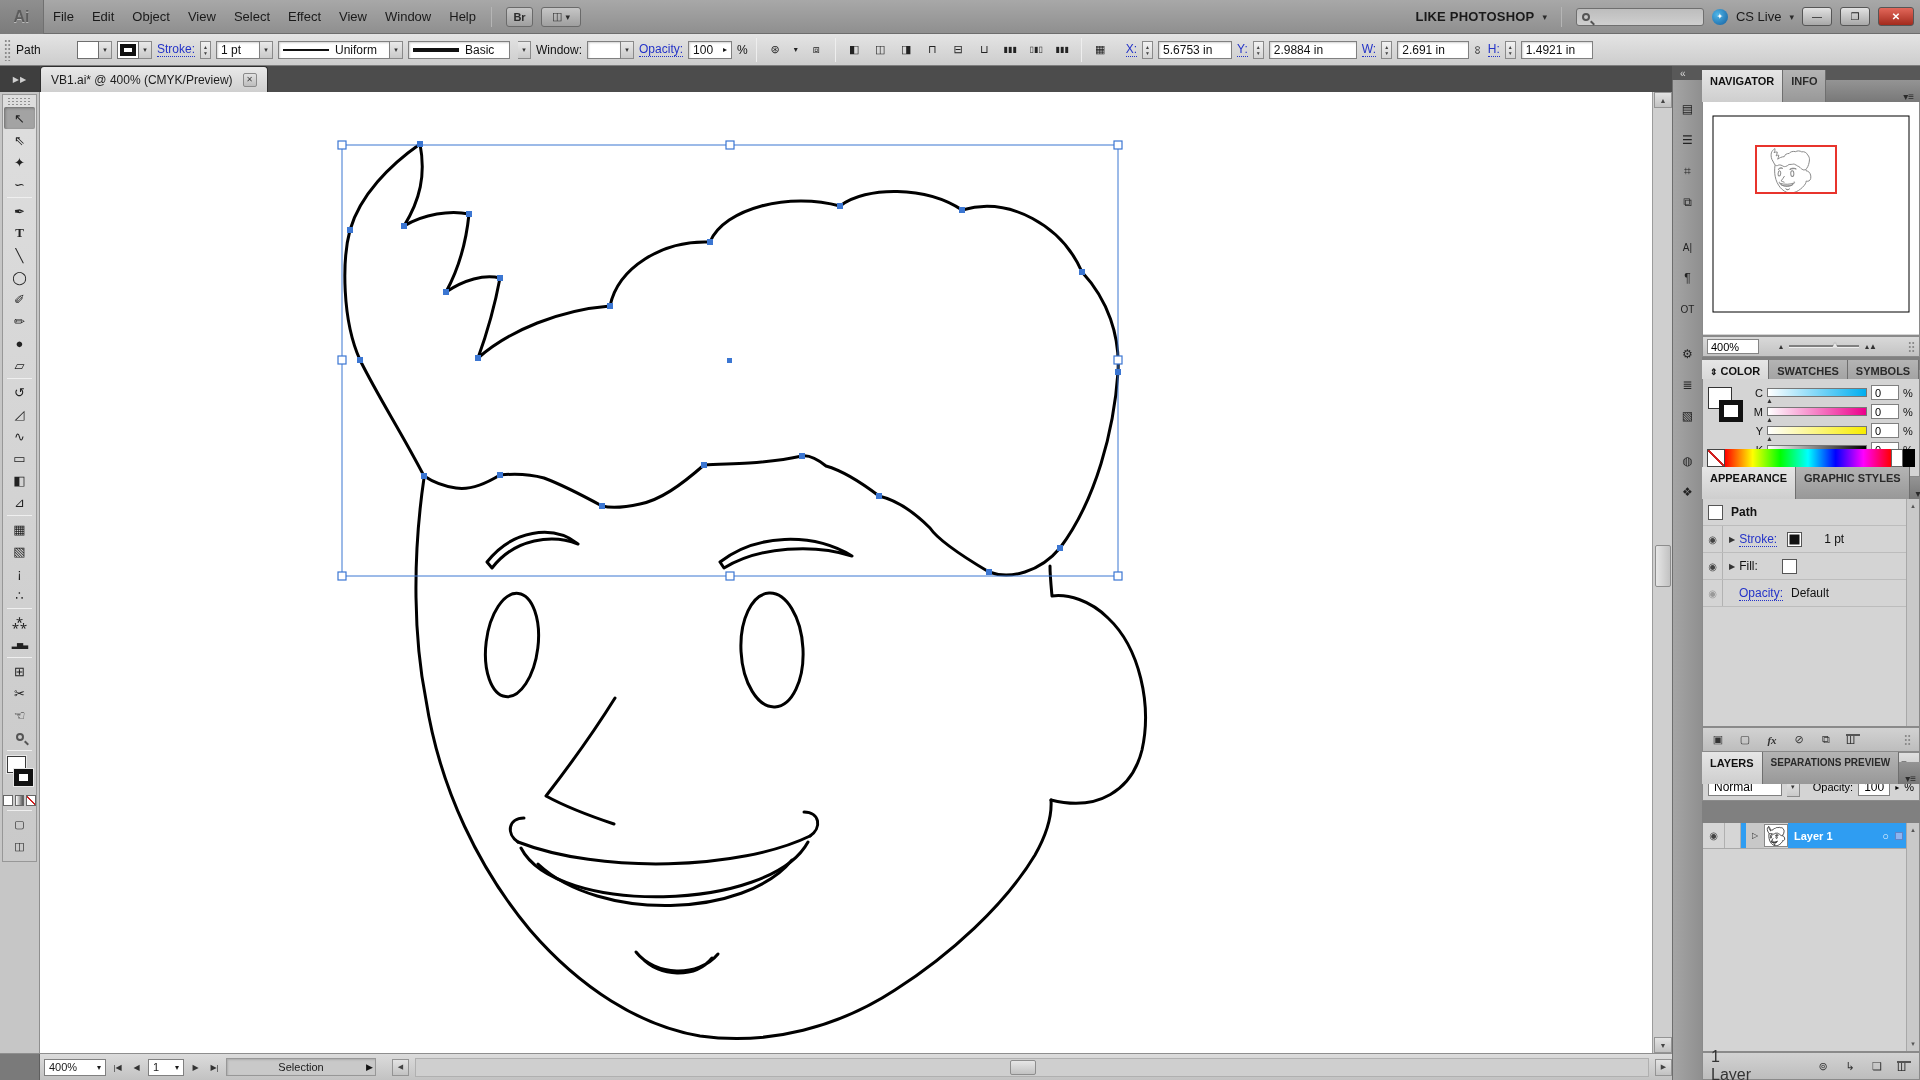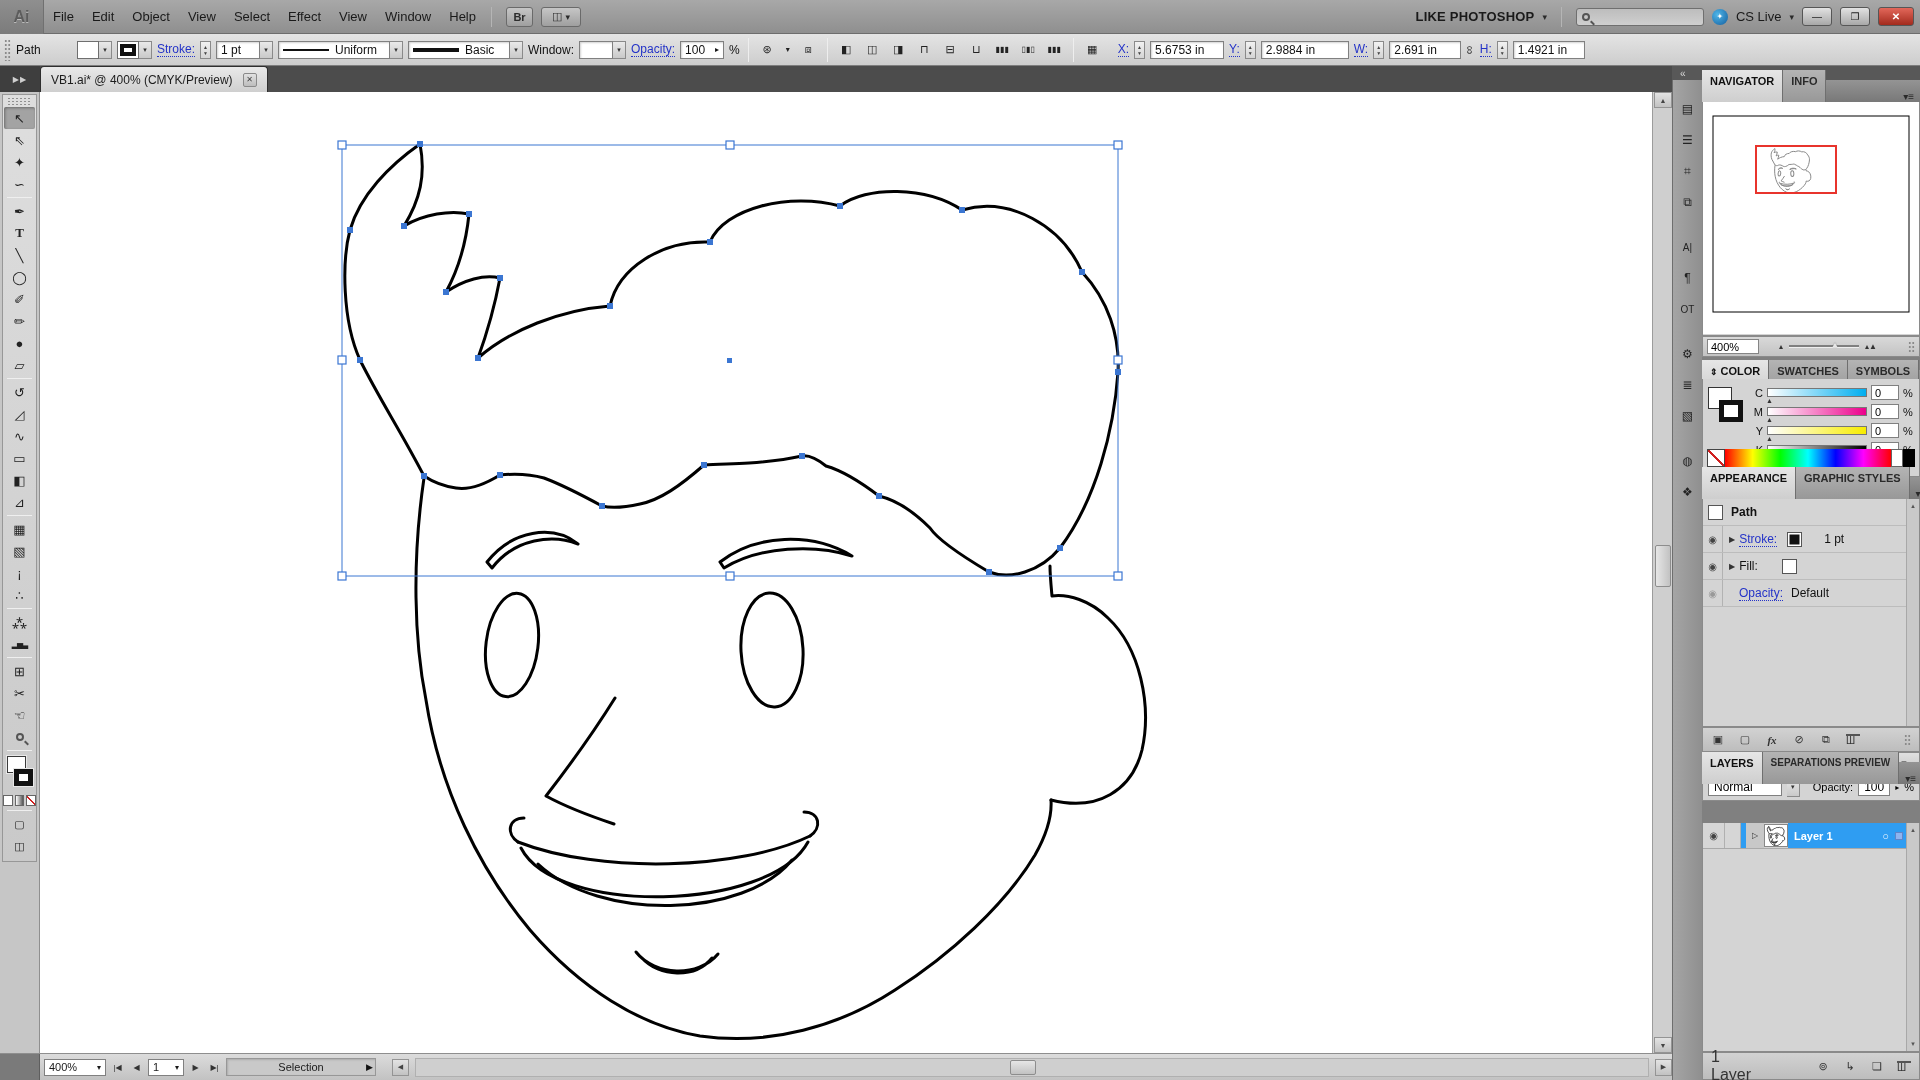--- a/index.html
+++ b/index.html
@@ -230,21 +230,21 @@
     <div class="field" style="width:44px">1 pt</div>
     <div class="ddcaret">▾</div>
   </div>
   <div class="r" style="gap:0">
     <div class="field" style="width:112px;gap:6px">
       <span class="linestroke"></span>
       <span>Uniform</span>
     </div>
     <div class="ddcaret">▾</div>
   </div>
-  <div class="r" style="gap:0">
+  <div class="r" style="gap:8px">
     <div class="field" style="width:102px;gap:6px">
       <span class="linestroke thick"></span>
       <span>Basic</span>
     </div>
     <div class="ddcaret">▾</div>
   </div>
   <span class="cb-label">Window:</span>
   <div class="r" style="gap:0">
     <div class="field" style="width:34px"></div>
     <div class="ddcaret">▾</div>

